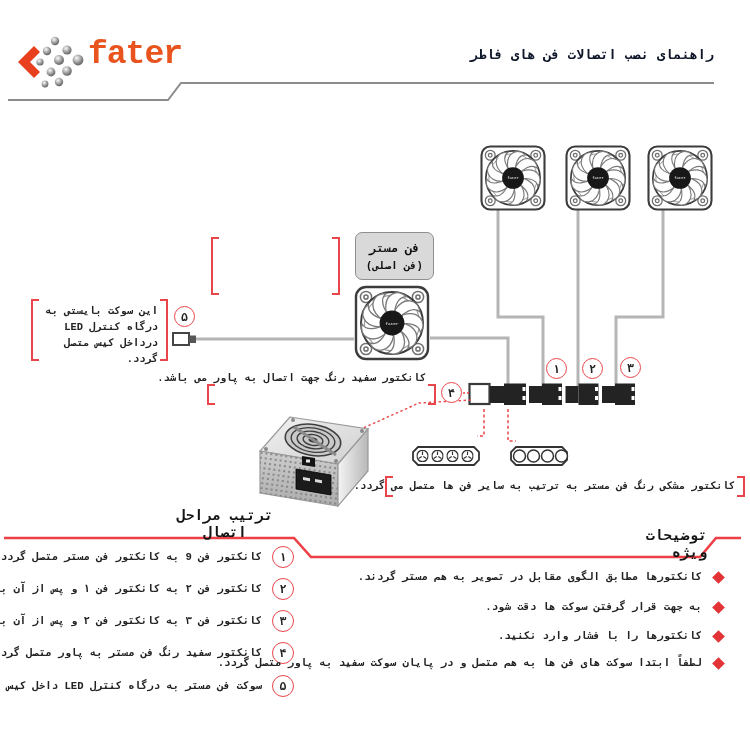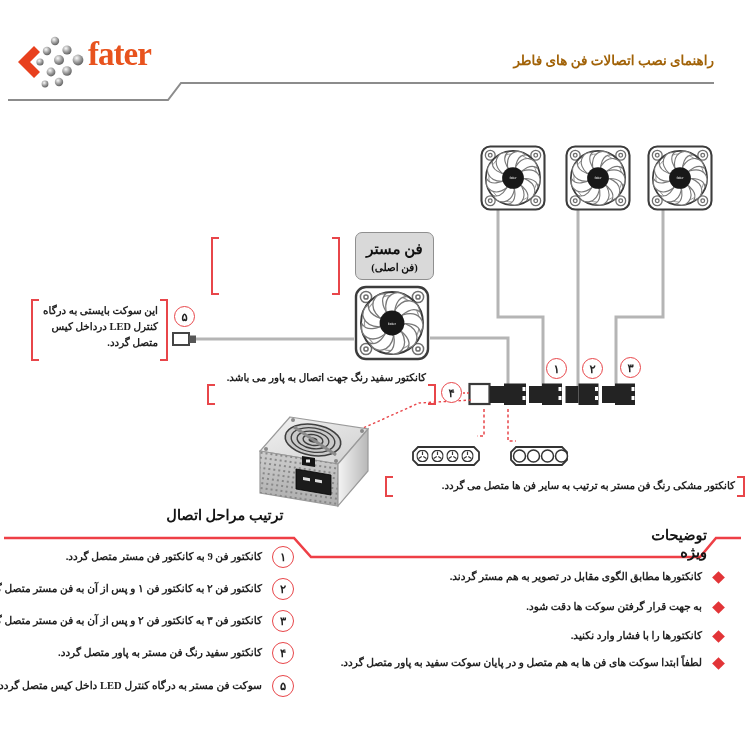--- a/index.html
+++ b/index.html
@@ -1,24 +1,24 @@
 <!DOCTYPE html>
 <html lang="fa"><head>
 <meta charset="utf-8">
 <style>
   html,body{margin:0;padding:0;background:#fff;}
   #canvas{position:relative;width:750px;height:750px;background:#fff;overflow:hidden;
-          font-family:Liberation Serif, serif;}
+          font-family:Liberation Mono, monospace;}
   .abs{position:absolute;}
   .rtl{direction:rtl;unicode-bidi:plaintext;text-align:right;}
   .brand{font-size:33px;font-weight:800;color:#e8531e;letter-spacing:-1px;}
-  .pagetitle{font-size:13.5px;font-weight:bold;color:#a16207;margin-top:6px;}
+  .pagetitle{font-size:13.5px;font-weight:bold;color:#0f172a;}
   .note-box{background:#d9d9d9;border:1.5px solid #8f8f8f;border-radius:7px;
             display:flex;flex-direction:column;align-items:center;justify-content:center;gap:3px;}
-  .note-box .l1{font-size:15px;font-weight:bold;color:#111;}
+  .note-box .l1{font-size:12px;font-weight:bold;color:#111;}
   .note-box .l2{font-size:10.5px;font-weight:bold;color:#111;}
   .ann{font-size:10.4px;font-weight:bold;color:#222;line-height:16px;}
   .nowrap{white-space:nowrap;}
   .bracket-l{width:6px;border:2px solid #e8464a;border-right:none;}
   .bracket-r{width:6px;border:2px solid #e8464a;border-left:none;}
   .badge{width:21px;height:21px;border:1.8px solid #e8464a;border-radius:50%;background:#fff;
          display:flex;align-items:center;justify-content:center;
          font-size:11.5px;font-weight:bold;color:#222;box-sizing:border-box;}
   .sec-head{font-size:14.5px;font-weight:bold;color:#151515;}
   .step-text,.spec-text{font-size:10.6px;font-weight:bold;color:#222;}

